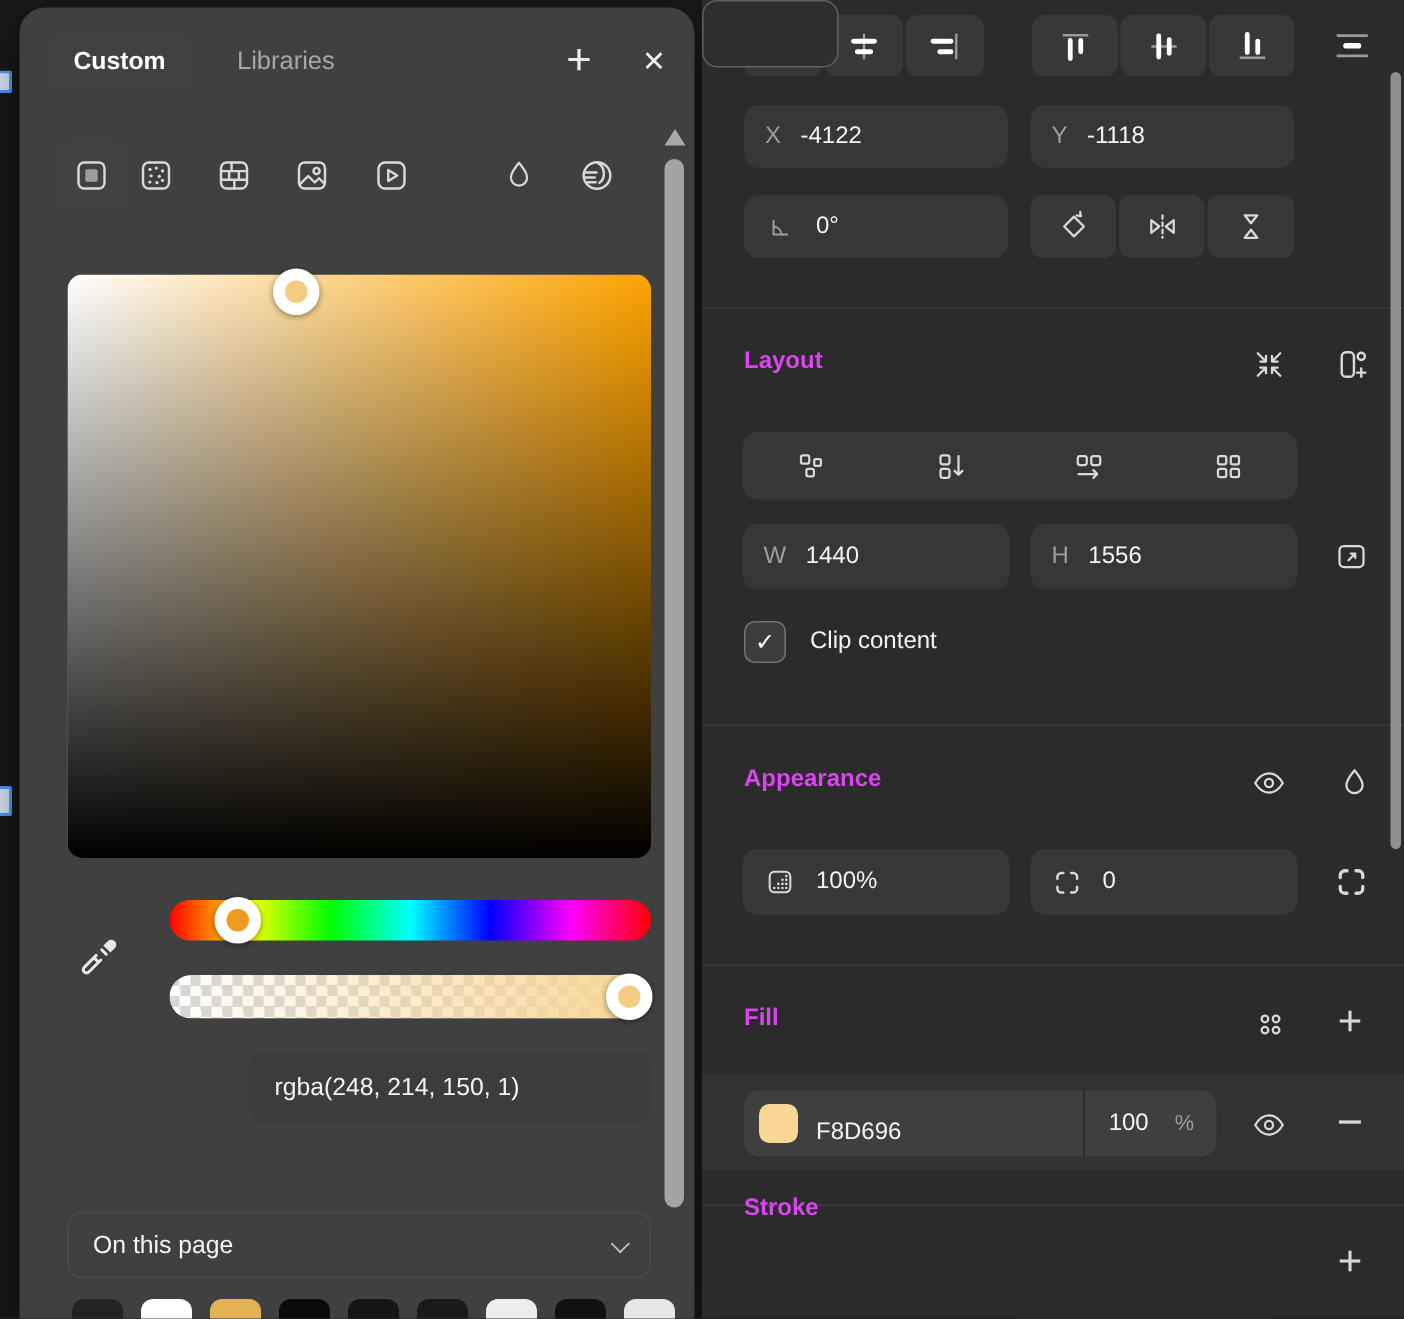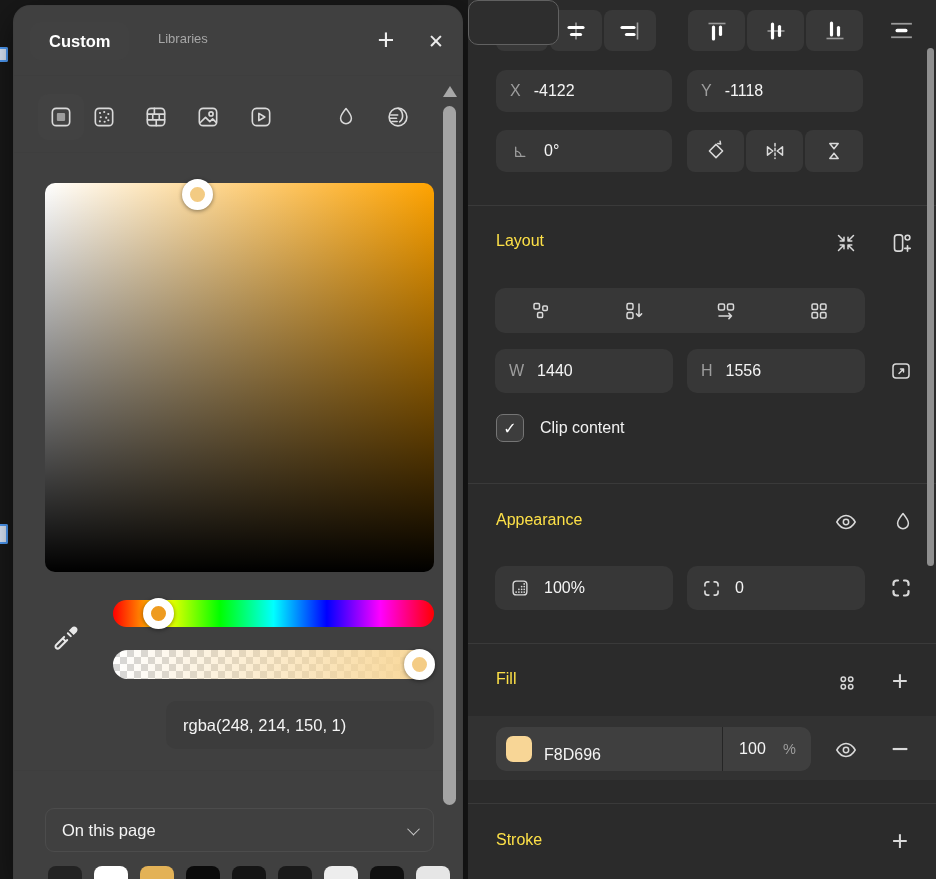--- a/index.html
+++ b/index.html
@@ -21,21 +21,21 @@
     position:absolute; left:14px; top:6px; width:448px; height:873px;
     background:#404040; border-radius:16px 16px 0 0;
     box-shadow:0 0 0 1px #3e3e3e, 0 10px 34px rgba(0,0,0,.55);
   }
   .divider { position:absolute; left:0; width:100%; height:1px; background:#3e3e3e; }
   .tab-pill {
     position:absolute; left:16px; top:16px; height:38px; padding:0 19px;
     display:flex; align-items:center; background:#414141; border-radius:10px;
     font-size:16.5px; font-weight:700; color:#fff; cursor:default;
   }
-  .tab-plain { position:absolute; left:144px; top:25px; font-size:13px; color:#a6a6a6; }
+  .tab-plain { position:absolute; left:144px; top:25px; font-size:17px; color:#a6a6a6; }
   .hbtn { position:absolute; display:flex; align-items:center; justify-content:center; color:#ededed; }
   .plus-glyph { font-size:29px; font-weight:300; line-height:1; }
   .close-glyph { font-size:19px; line-height:1; }
 
   .filltype-pill { position:absolute; left:24px; top:88px; width:46px; height:46px; background:#424242; border-radius:10px; }
   .ft-icon { position:absolute; top:98px; width:26px; height:26px; }
 
   .sv-area {
     position:absolute; left:31px; top:177px; width:389px; height:389px; border-radius:10px;
     background:linear-gradient(to bottom, rgba(0,0,0,0), #000),
@@ -86,21 +86,21 @@
   
   .inspector { position:absolute; left:468px; top:0; width:468px; height:879px; background:#2b2b2b; }
   .btn { position:absolute; background:#383838; display:flex; align-items:center; justify-content:center; }
   .r8 { border-radius:8px; }
   .field {
     position:absolute; height:42px; background:#373737; border-radius:10px;
     display:flex; align-items:center; gap:13px; padding:0 14px; font-size:16px;
   }
   .field .lbl { color:#9d9d9d; }
   .field .val { color:#f4f4f4; }
-  .sec-title { position:absolute; left:28px; font-size:16px; font-weight:400; color:#fde047; }
+  .sec-title { position:absolute; left:28px; font-size:16px; font-weight:700; color:#d946ef; }
   .ghost-ic { position:absolute; display:flex; align-items:center; justify-content:center; color:#d9d9d9; }
   .seg-wrap { position:absolute; left:27px; top:288px; width:370px; height:45px; background:#373737; border-radius:10px; display:flex; }
   .seg { flex:1; display:flex; align-items:center; justify-content:center; }
   .seg-selected { position:absolute; left:0; top:0; width:91px; height:45px; background:#2e2e2e; border:1px solid #616161; border-radius:10px; }
   .checkbox {
     position:absolute; left:28px; top:414px; width:28px; height:28px; border-radius:7px;
     background:#3d3d3d; border:1.5px solid #757575; display:flex; align-items:center; justify-content:center;
     color:#fff; font-size:16px; font-weight:700;
   }
   .fill-band { position:absolute; left:0; top:716px; width:468px; height:64px; background:rgba(255,255,255,.035); }
@@ -463,19 +463,19 @@
     <svg class="ic" viewBox="0 0 24 24" width="28" height="24">
         <path d="M2.8 12C5.4 7.6 8.6 5.6 12 5.6s6.6 2 9.2 6.4c-2.6 4.4-5.8 6.4-9.2 6.4S5.4 16.4 2.8 12Z"></path>
         <circle cx="12" cy="12" r="2.7"></circle>
       </svg>
   </div>
   <div class="glyph-btn" style="left:418px;top:734px;width:28px;height:30px;font-size:30px;">
       <span>−</span>
     </div>
   <div class="divider" style="top:803px;background:#3a3a3a;"></div>
 
-  <div class="sec-title" style="top:831px;">Stroke</div>
+  <div class="sec-title" style="top:797px;">Stroke</div>
   <div class="glyph-btn" style="left:418px;top:826px;width:28px;height:30px;font-size:28px;">
       <span>+</span>
     </div>
 
   <div class="i-scroll-thumb"></div>
 </aside>
 
 </body></html>

